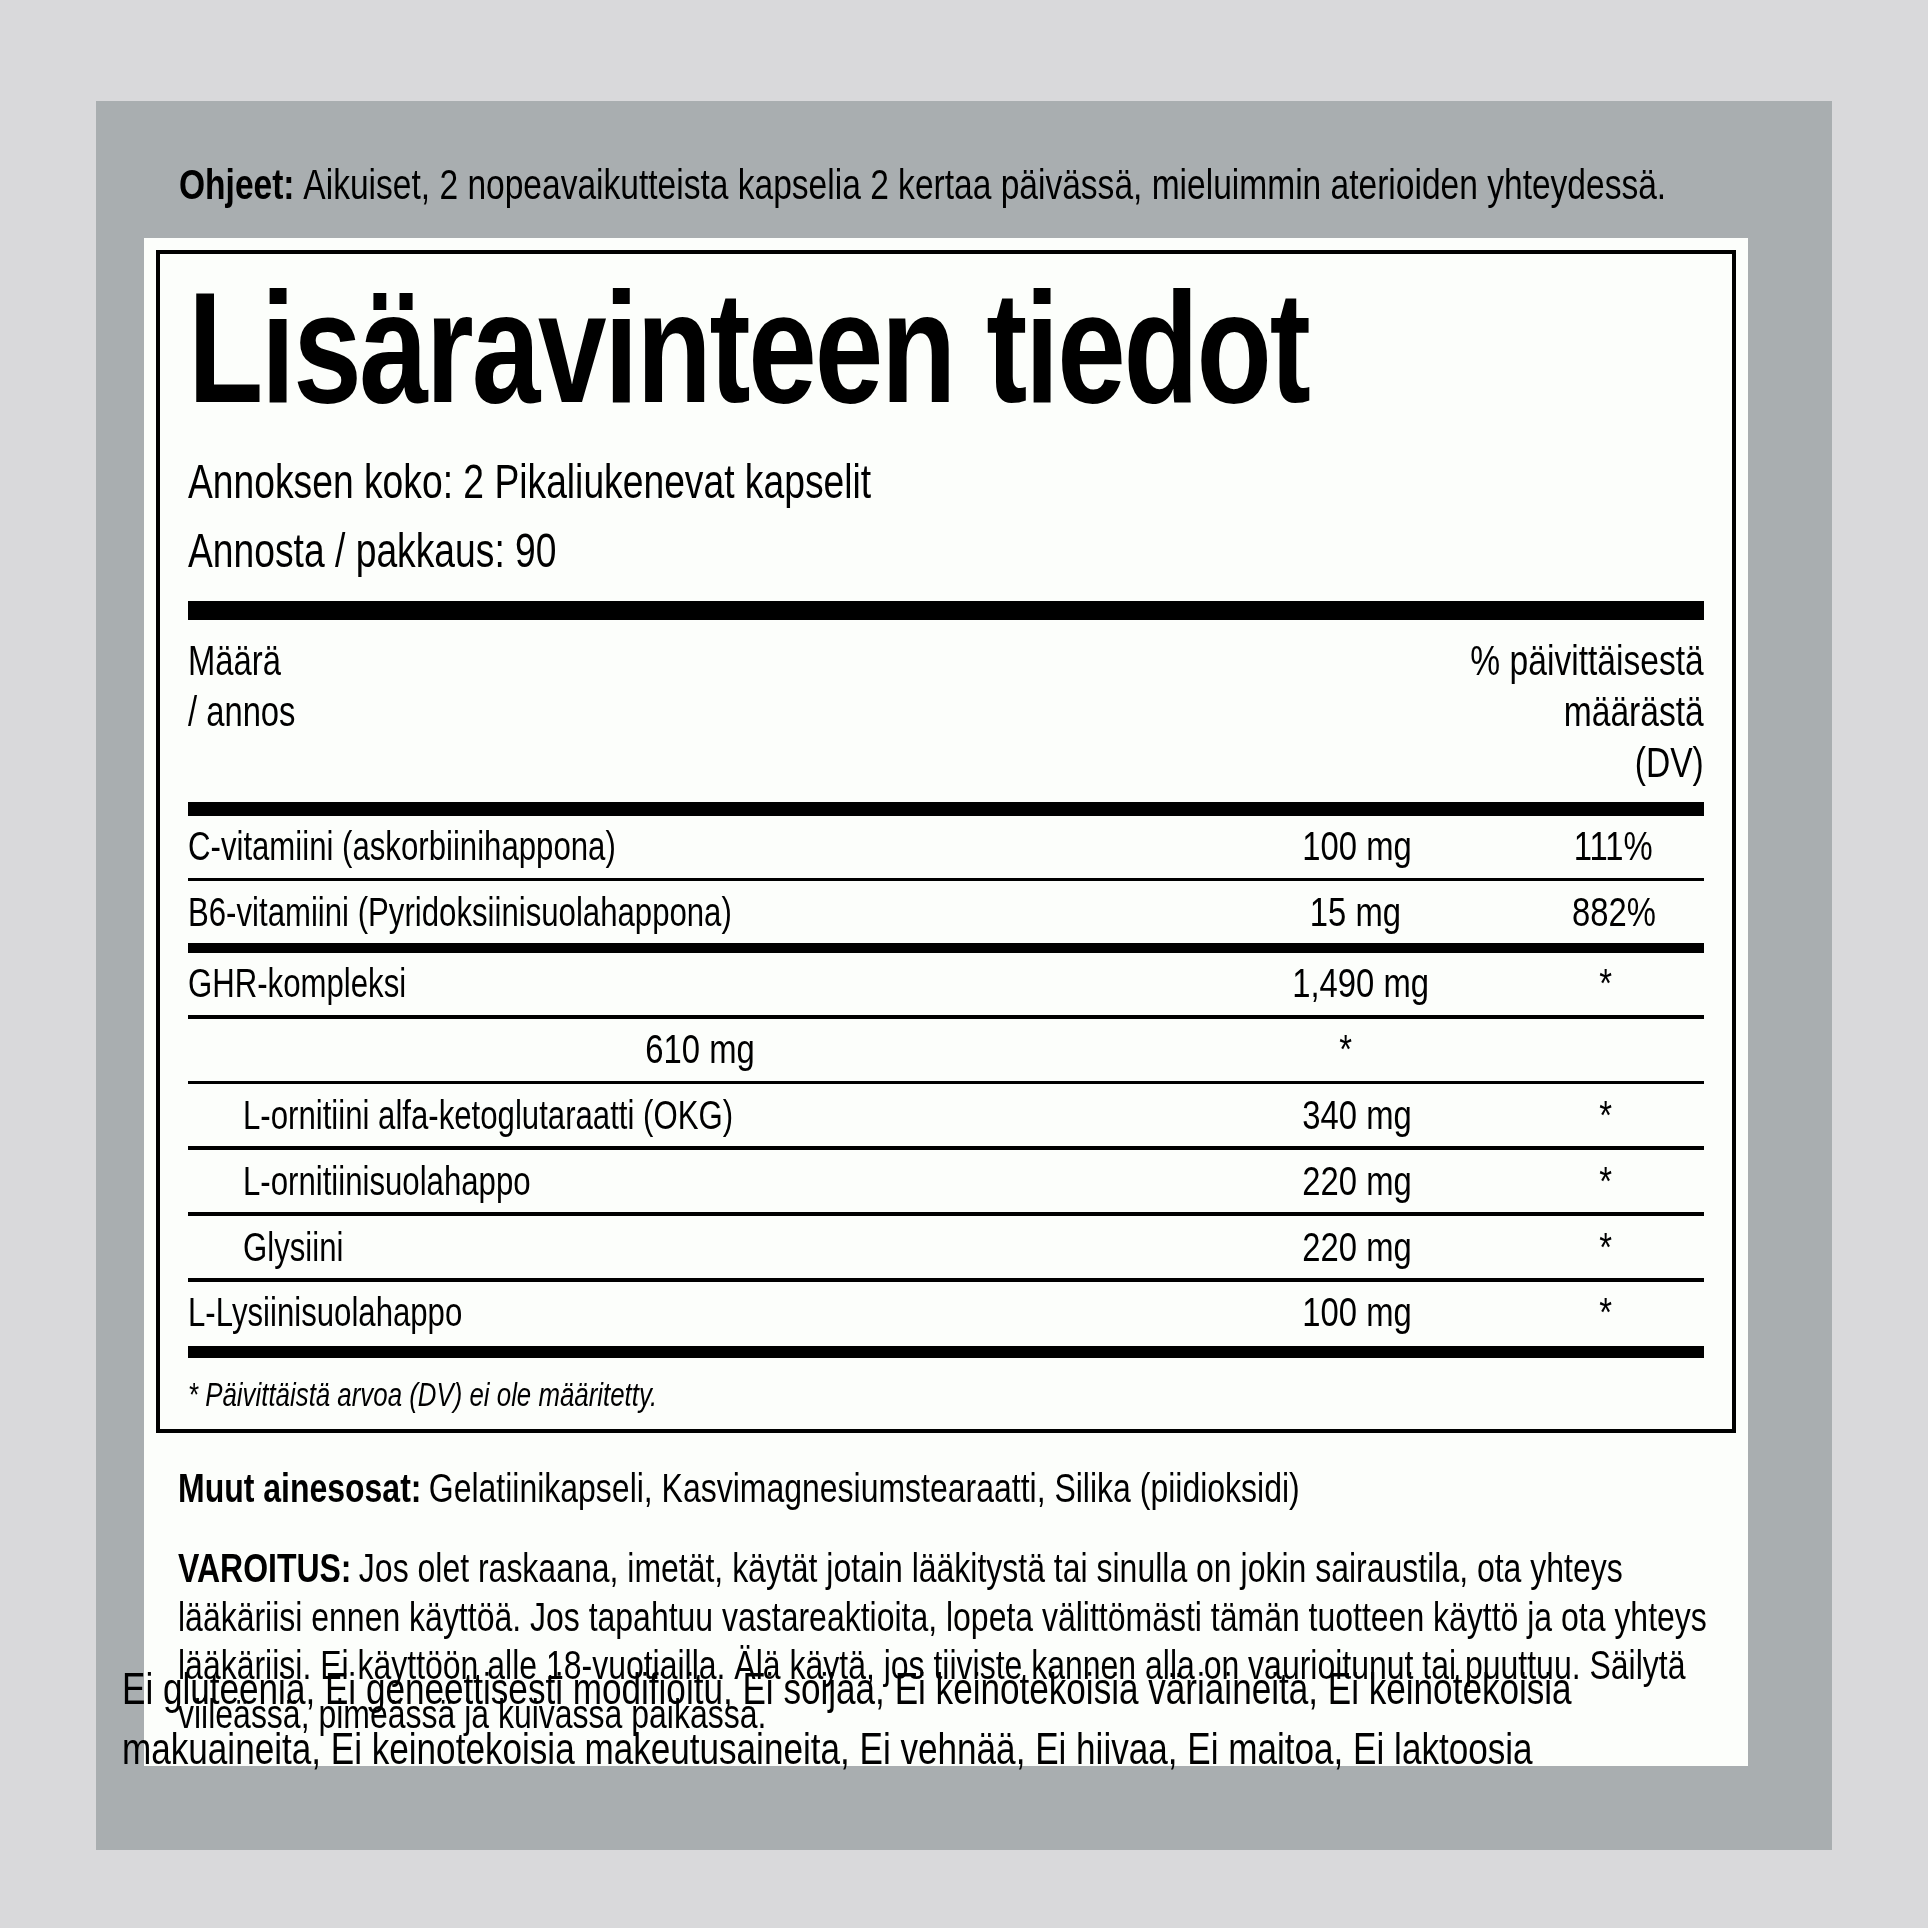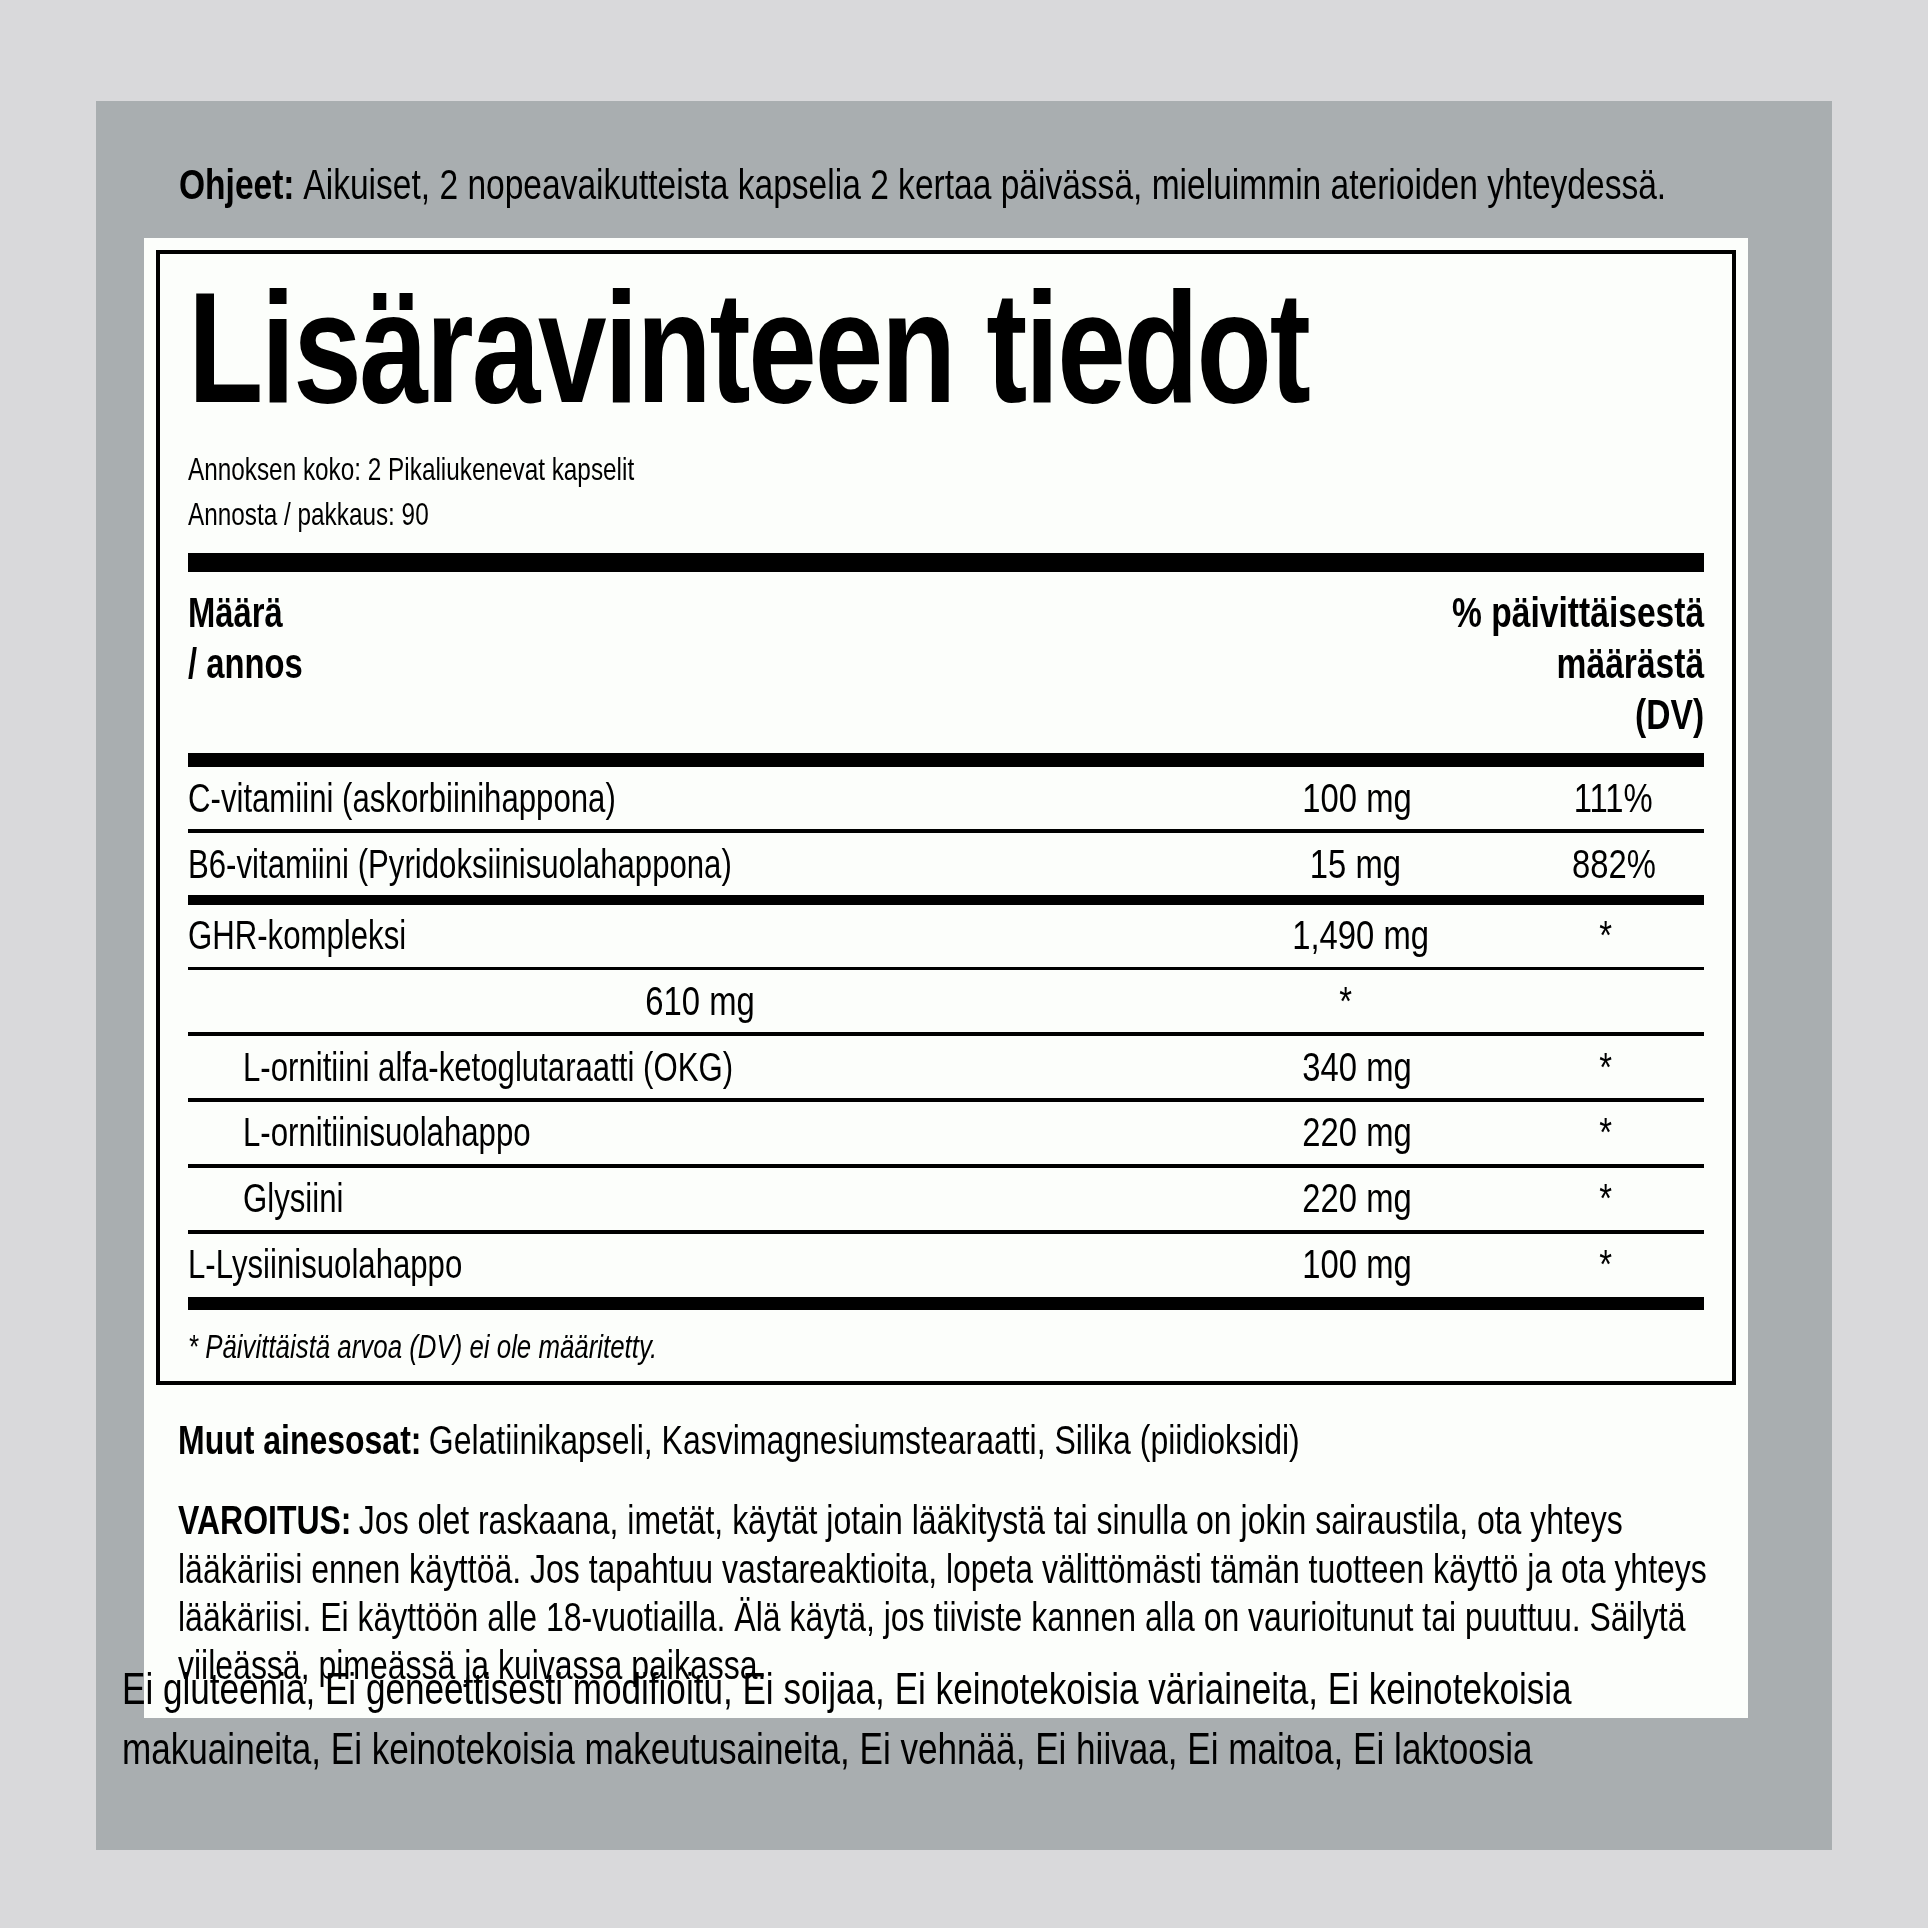--- a/index.html
+++ b/index.html
@@ -36,26 +36,26 @@
   }
   .facts-box{
     margin:12.2px;border:4.7px solid var(--ink);
     padding:7.5px 28px 15px 28px;
   }
   .facts-title{
     font-weight:bold;font-size:158px;line-height:1.04;letter-spacing:-2.8px;
     white-space:nowrap;transform:scaleX(0.78);transform-origin:0 50%;
     margin:3.8px 0 17px 0;
   }
-  .serving-line{font-size:32px;line-height:1.42;}
+  .serving-line{font-size:49px;line-height:1.42;}
   .bar-heavy{height:19px;background:var(--ink);margin:15px 0 0 0;}
   .bar-head{height:14px;background:var(--ink);}
   .hdr{
     display:flex;justify-content:space-between;align-items:flex-start;
-    padding:15px 0 13px 0;font-weight:bold;font-size:42px;line-height:1.22;
+    padding:15px 0 13px 0;font-weight:normal;font-size:42px;line-height:1.22;
   }
   .hdr-left{white-space:pre-line;transform:scaleX(0.78);transform-origin:0 0;}
   .hdr-right{white-space:pre-line;text-align:right;transform:scaleX(0.80);transform-origin:100% 0;}
 
   .row{
     display:grid;grid-template-columns:1fr 320px 200px;align-items:center;
     min-height:62px;font-size:41px;
   }
   .row .amt,.row .dv{text-align:center;}
   .row.indent .nm{padding-left:55px;}

